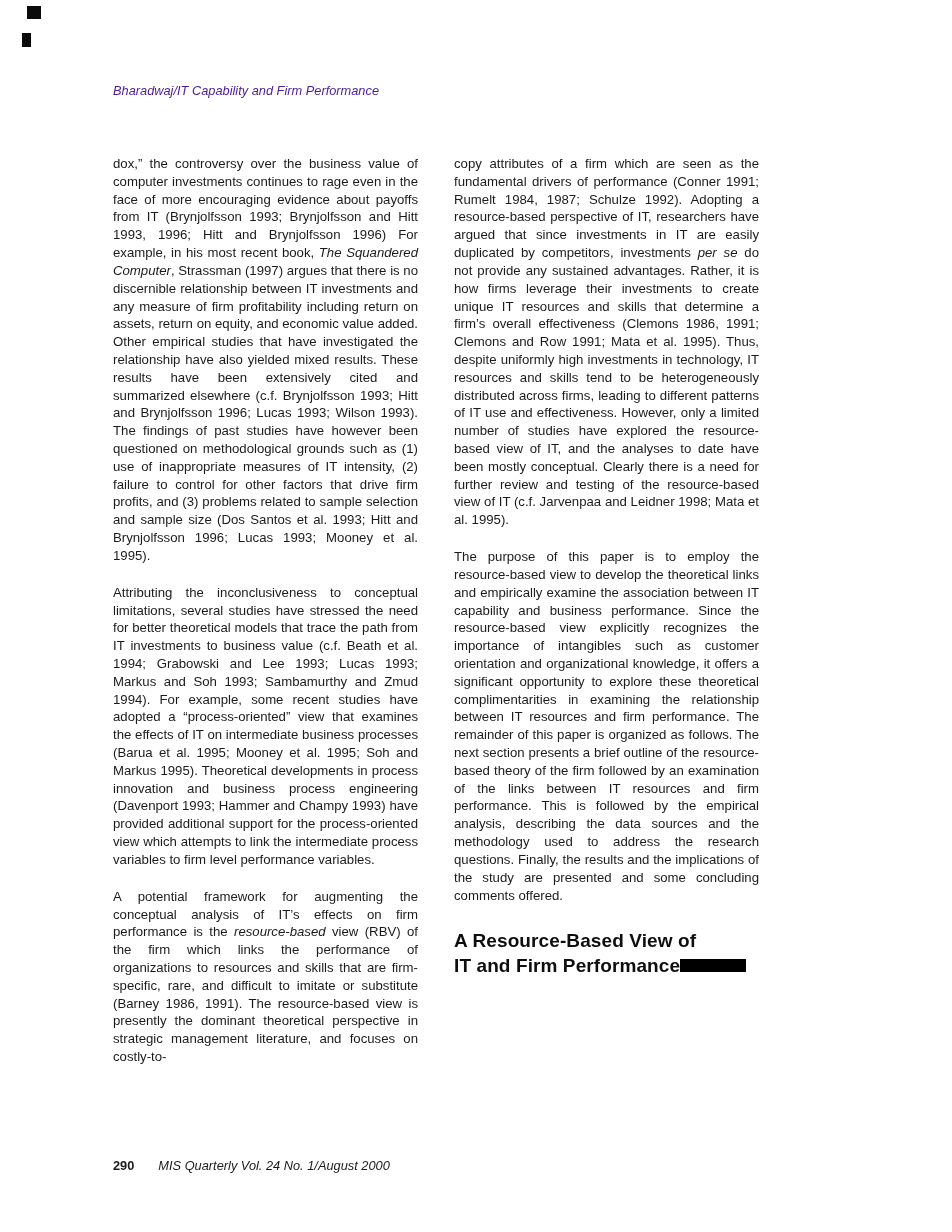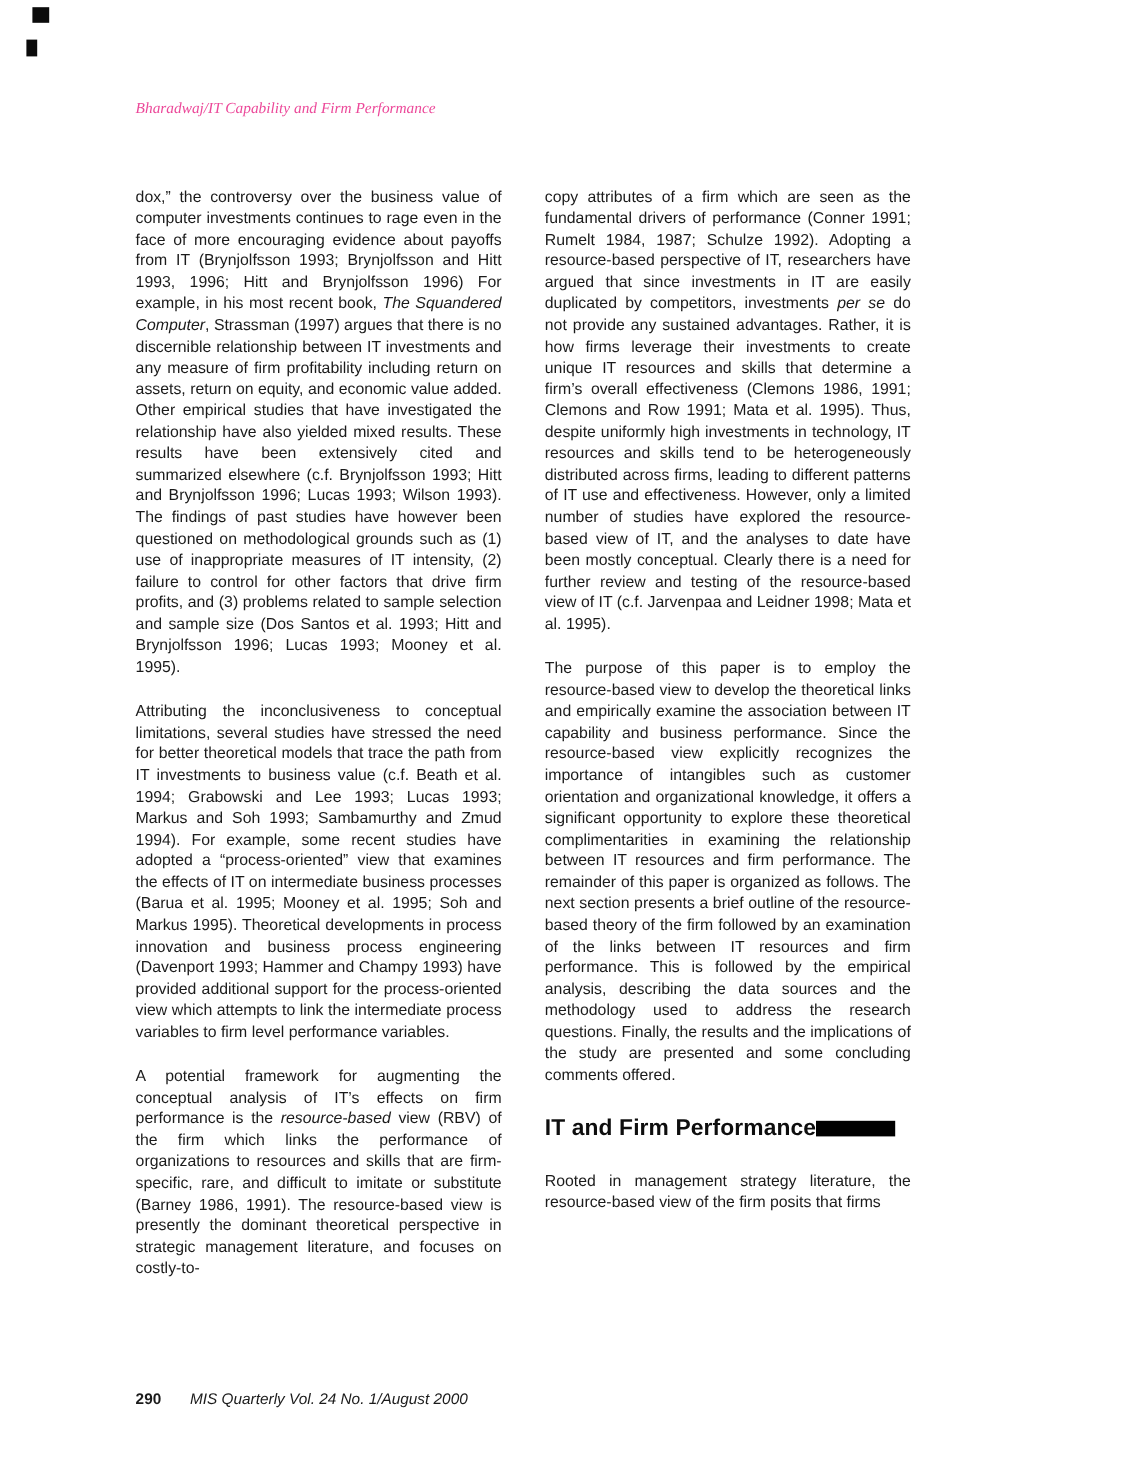--- a/index.html
+++ b/index.html
@@ -6,21 +6,21 @@
   body {
     width: 952px; height: 1232px;
     background: #ffffff;
     position: relative;
     font-family: "Liberation Sans", sans-serif;
     color: #1b1b1b;
     overflow: hidden;
   }
   .running-header {
     position: absolute; left: 113px; top: 83px;
-    font-style: italic; font-size: 12.8px; color: #ec4899; font-family: Liberation Serif, serif;
+    font-style: italic; font-size: 12.8px; color: #4c1d95;
   }
   .columns {
     position: absolute; left: 113px; top: 155px;
     width: 646px; display: flex; gap: 36px;
   }
   .col { width: 305px; }
   .col p.body-para {
     margin: 0 0 19px 0;
     font-size: 13.2px; line-height: 1.35;
     text-align: justify;
@@ -64,26 +64,26 @@
     <p class="body-para"><span>dox,” the controversy over the business value of computer investments continues to rage even in the face of more encouraging evidence about payoffs from IT (Brynjolfsson 1993; Brynjolfsson and Hitt 1993, 1996; Hitt and Brynjolfsson 1996) For example, in his most recent book, </span><span style="font-style: italic;">The Squandered Computer</span><span>, Strassman (1997) argues that there is no discernible relationship between IT investments and any measure of firm profitability including return on assets, return on equity, and economic value added. Other empirical studies that have investigated the relationship have also yielded mixed results. These results have been extensively cited and summarized elsewhere (c.f. Brynjolfsson 1993; Hitt and Brynjolfsson 1996; Lucas 1993; Wilson 1993). The findings of past studies have however been questioned on methodological grounds such as (1) use of inappropriate measures of IT intensity, (2) failure to control for other factors that drive firm profits, and (3) problems related to sample selection and sample size (Dos Santos et al. 1993; Hitt and Brynjolfsson 1996; Lucas 1993; Mooney et al. 1995).</span></p>
     <p class="body-para"><span>Attributing the inconclusiveness to conceptual limitations, several studies have stressed the need for better theoretical models that trace the path from IT investments to business value (c.f. Beath et al. 1994; Grabowski and Lee 1993; Lucas 1993; Markus and Soh 1993; Sambamurthy and Zmud 1994). For example, some recent studies have adopted a “process-oriented” view that examines the effects of IT on intermediate business processes (Barua et al. 1995; Mooney et al. 1995; Soh and Markus 1995). Theoretical developments in process innovation and business process engineering (Davenport 1993; Hammer and Champy 1993) have provided additional support for the process-oriented view which attempts to link the intermediate process variables to firm level performance variables.</span></p>
     <p class="body-para"><span>A potential framework for augmenting the conceptual analysis of IT’s effects on firm performance is the </span><span style="font-style: italic;">resource-based</span><span> view (RBV) of the firm which links the performance of organizations to resources and skills that are firm-specific, rare, and difficult to imitate or substitute (Barney 1986, 1991). The resource-based view is presently the dominant theoretical perspective in strategic management literature, and focuses on costly-to-</span></p>
   </div>
 
   <div class="col">
     <p class="body-para"><span>copy attributes of a firm which are seen as the fundamental drivers of performance (Conner 1991; Rumelt 1984, 1987; Schulze 1992). Adopting a resource-based perspective of IT, researchers have argued that since investments in IT are easily duplicated by competitors, investments </span><span style="font-style: italic;">per se</span><span> do not provide any sustained advantages. Rather, it is how firms leverage their investments to create unique IT resources and skills that determine a firm’s overall effectiveness (Clemons 1986, 1991; Clemons and Row 1991; Mata et al. 1995). Thus, despite uniformly high investments in technology, IT resources and skills tend to be heterogeneously distributed across firms, leading to different patterns of IT use and effectiveness. However, only a limited number of studies have explored the resource-based view of IT, and the analyses to date have been mostly conceptual. Clearly there is a need for further review and testing of the resource-based view of IT (c.f. Jarvenpaa and Leidner 1998; Mata et al. 1995).</span></p>
     <p class="body-para"><span>The purpose of this paper is to employ the resource-based view to develop the theoretical links and empirically examine the association between IT capability and business performance. Since the resource-based view explicitly recognizes the importance of intangibles such as customer orientation and organizational knowledge, it offers a significant opportunity to explore these theoretical complimentarities in examining the relationship between IT resources and firm performance. The remainder of this paper is organized as follows. The next section presents a brief outline of the resource-based theory of the firm followed by an examination of the links between IT resources and firm performance. This is followed by the empirical analysis, describing the data sources and the methodology used to address the research questions. Finally, the results and the implications of the study are presented and some concluding comments offered.</span></p>
 
     <h2 class="section-heading">
+      <span class="h-line">A Resource-Based View of</span>
       <span class="h-line h-line2">
         <span>IT and Firm Performance</span>
         <span class="heading-bar"></span>
       </span>
     </h2>
 
-    <p class="body-para"><span>Rooted in management strategy literature, the resource-based view of the firm posits that firms</span></p>
   </div>
 
 </div>
 
 <div class="page-footer">
   <span class="pagenum">290</span><span class="journal">MIS Quarterly Vol. 24 No. 1/August 2000</span>
 </div>
 
 </body></html>

